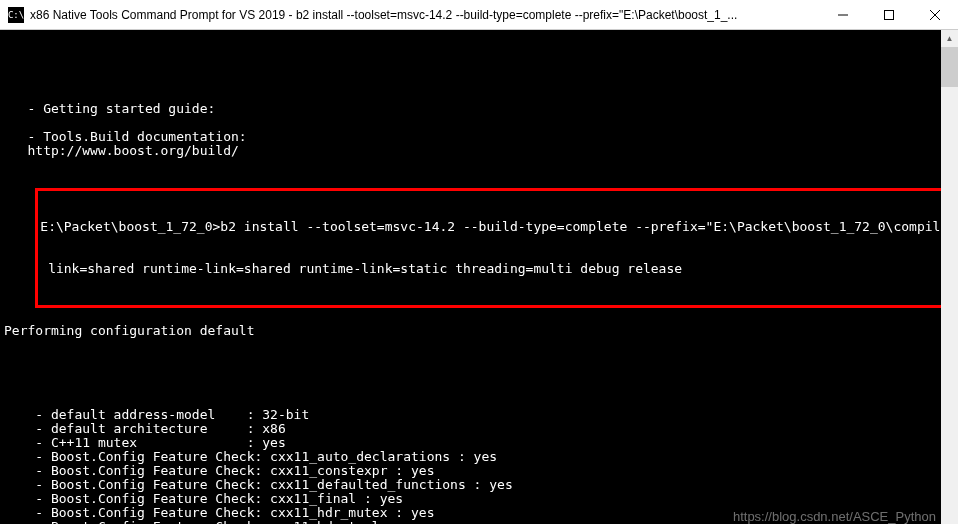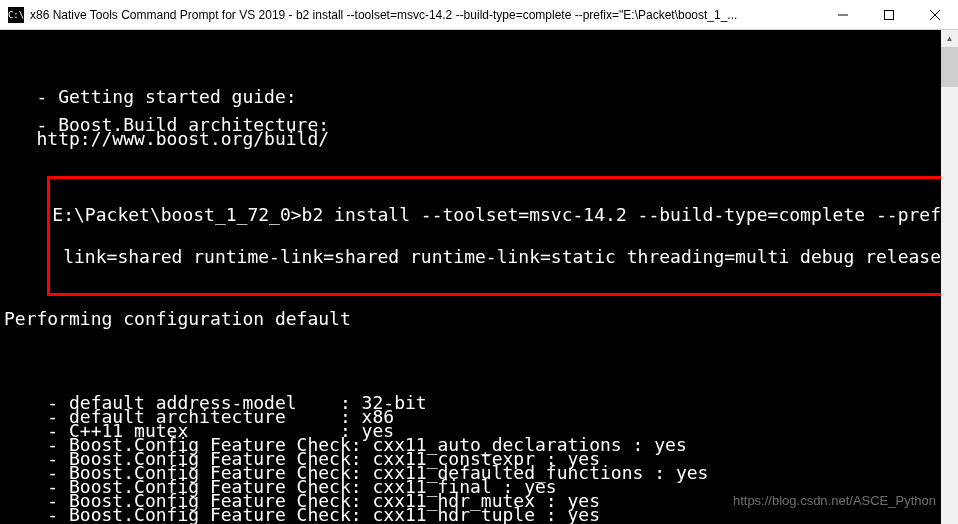--- a/index.html
+++ b/index.html
@@ -55,23 +55,23 @@
       background: transparent;
       border: none;
       cursor: pointer;
       font-size: 10px;
       color: #000;
     }
     .terminal {
       background: #000;
       color: #fff;
       font-family: 'NSimSun', 'SimSun', 'Consolas', monospace;
-      font-size: 18px;
+      font-size: 13px;
       line-height: 14px;
-      padding: 4px 4px;
+      padding: 16px 4px;
       height: calc(100% - 30px);
       overflow: hidden;
       white-space: pre;
       position: relative;
     }
     .terminal-content {
       position: relative;
     }
     .line { white-space: pre; }
     .highlight-box {
@@ -101,21 +101,21 @@
       height: 17px;
       display: flex;
       align-items: center;
       justify-content: center;
       font-size: 8px;
       color: #606060;
       background: #f0f0f0;
     }
     .watermark {
       position: absolute;
-      bottom: 16px;
+      bottom: 0;
       right: 22px;
       color: rgba(200,200,200,0.55);
       font-size: 13px;
       font-family: Arial, sans-serif;
     }
   </style>
 </head>
 <body>
 
 <div class="titlebar">
@@ -138,21 +138,21 @@
       <svg width="10" height="10">
           <line x1="0" y1="0" x2="10" y2="10" stroke="#000" stroke-width="1"></line>
           <line x1="10" y1="0" x2="0" y2="10" stroke="#000" stroke-width="1"></line>
         </svg>
     </button>
   </div>
 </div>
 
 <div class="terminal">
   <div class="terminal-content">
-    <div id="pre-lines"><div class="line">   - Getting started guide:</div><div class="line"> </div><div class="line">   - Boost.Build architecture:</div><div class="line">   http://www.boost.org/build/</div><div class="line"> </div></div>
+    <div id="pre-lines"><div class="line">   - Getting started guide:</div><div class="line"> </div><div class="line">   - Tools.Build documentation:</div><div class="line">   http://www.boost.org/build/</div><div class="line"> </div></div>
     <div class="highlight-box">
       <div class="line">E:\Packet\boost_1_72_0&gt;b2 install --toolset=msvc-14.2 --build-type=complete --prefix="E:\Packet\boost_1_72_0\compile"</div>
       <div class="line"> link=shared runtime-link=shared runtime-link=static threading=multi debug release</div>
     </div>
     <div class="line">Performing configuration default</div>
     <div class="line"> </div>
     <div id="checks"><div class="line">    - default address-model    : 32-bit</div><div class="line">    - default architecture     : x86</div><div class="line">    - C++11 mutex              : yes</div><div class="line">    - Boost.Config Feature Check: cxx11_auto_declarations : yes</div><div class="line">    - Boost.Config Feature Check: cxx11_constexpr : yes</div><div class="line">    - Boost.Config Feature Check: cxx11_defaulted_functions : yes</div><div class="line">    - Boost.Config Feature Check: cxx11_final : yes</div><div class="line">    - Boost.Config Feature Check: cxx11_hdr_mutex : yes</div><div class="line">    - Boost.Config Feature Check: cxx11_hdr_tuple : yes</div></div>
     
   </div>
 </div>

